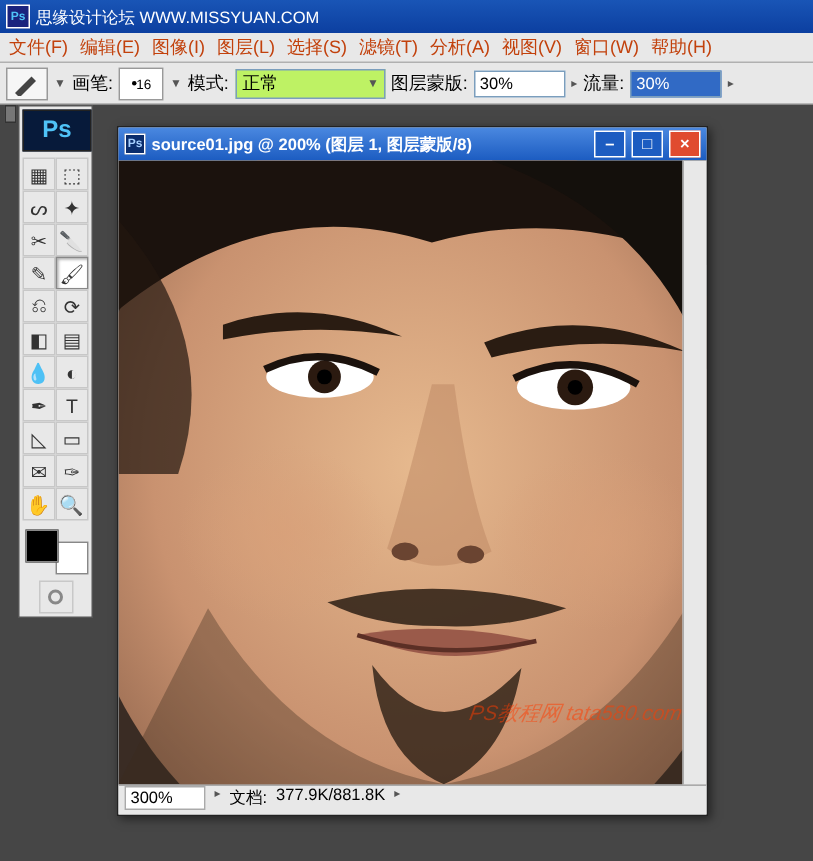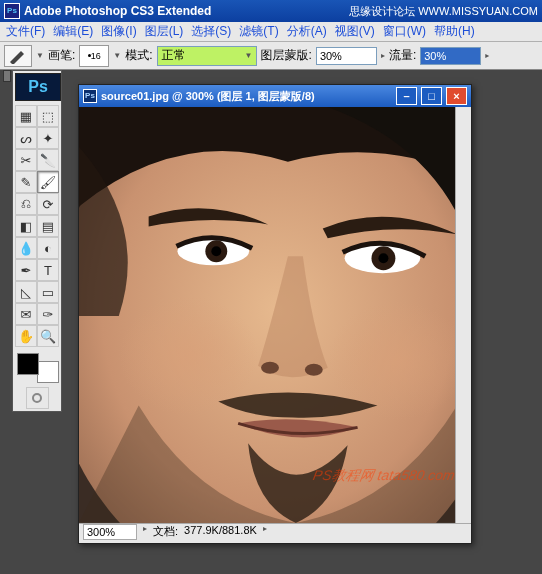--- a/index.html
+++ b/index.html
@@ -5,21 +5,21 @@
 * { margin: 0; padding: 0; box-sizing: border-box; font-family: "SimSun", Arial, sans-serif; }
 body { width: 542px; height: 574px; background: #464646; overflow: hidden; font-size: 12px; }
 
 
 .titlebar { height: 22px; background: linear-gradient(#1955b6, #0c3fa0); color: #fff; display: flex; align-items: center; padding: 0 4px; font-weight: bold; }
 .titlebar .icon-ps { width: 16px; height: 16px; background: #1a237e; border: 1px solid #fff; margin-right: 4px; font-size: 8px; text-align: center; line-height: 14px; color: #4fc3f7; }
 .titlebar .t-title { flex: 1; }
 .titlebar .t-right { font-size: 11px; font-weight: normal; }
 
 
-.menubar { height: 20px; background: #e8e8e8; display: flex; align-items: center; padding: 0 2px; border-bottom: 1px solid #b0b0b0; color: #1d4ed8; }
+.menubar { height: 20px; background: #e8e8e8; display: flex; align-items: center; padding: 0 2px; border-bottom: 1px solid #b0b0b0; color: #c2410c; }
 .menubar .mitem { padding: 2px 4px; cursor: pointer; }
 
 
 .optbar { height: 28px; background: #e8e8e8; display: flex; align-items: center; padding: 0 4px; border-bottom: 1px solid #888; color: #000; gap: 4px; }
 .tool-icn { width: 28px; height: 22px; background: #f6f6f6; border: 1px solid #999; display: flex; align-items: center; justify-content: center; }
 .brush-prev { width: 30px; height: 22px; border: 1px solid #999; background:#fff; display: flex; flex-direction: row; align-items: center; justify-content: center; font-size: 9px; }
 .brush-dot { width: 3px; height: 3px; background: #000; border-radius: 50%; }
 .opt-lbl { font-size: 12px; }
 .sel { height: 20px; border: 1px solid #7b9ebd; background: #bef264; padding: 0 16px 0 4px; display: flex; align-items: center; min-width: 100px; position: relative; }
 .sel::after { content: "▼"; font-size: 8px; position: absolute; right: 3px; color: #555; }
@@ -57,21 +57,20 @@
 .scrollbar-v { position: absolute; right: 0; top: 22px; bottom: 20px; width: 16px; background: #e8e8e8; border-left: 1px solid #aaa; }
 .watermark { position: absolute; right: 16px; bottom: 38px; color: rgba(255,60,0,0.5); font-style: italic; font-size: 14px; transform: skewX(-10deg); pointer-events: none; }
 .zoom-box { width: 54px; border:1px solid #aaa; background:#fff; padding:1px 3px; }
 .sb-arr { font-size: 8px; color:#555; }
 </style>
 </head>
 <body>
 
 <div class="titlebar">
   <div class="icon-ps">Ps</div>
-  <div class="t-title">Adobe Photoshop CS3 Extended</div>
   <div class="t-right">思缘设计论坛  WWW.MISSYUAN.COM</div>
 </div>
 
 <div class="menubar">
   <span class="mitem">文件(F)</span>
   <span class="mitem">编辑(E)</span>
   <span class="mitem">图像(I)</span>
   <span class="mitem">图层(L)</span>
   <span class="mitem">选择(S)</span>
   <span class="mitem">滤镜(T)</span>
@@ -164,21 +163,21 @@
     <svg width="14" height="14">
         <circle cx="7" cy="7" r="4" fill="none" stroke="#888" stroke-width="2"></circle>
       </svg>
   </div>
 </div>
 
 <div class="workspace">
   <div class="docwin">
     <div class="doc-title">
       <div class="dt-icn">Ps</div>
-      <div class="dt-txt">source01.jpg @ 300% (图层 1, 图层蒙版/8)</div>
+      <div class="dt-txt">source01.jpg @ 200% (图层 1, 图层蒙版/8)</div>
       <div class="winbtn wb-min">–</div>
       <div class="winbtn wb-max">□</div>
       <div class="winbtn wb-cls">×</div>
     </div>
     <div class="canvas">
       <svg class="face" viewBox="0 0 394 418" preserveAspectRatio="xMidYMid slice">
         <defs>
           <radialGradient id="skin" cx="50%" cy="45%" r="70%">
             <stop offset="0%" stop-color="#e6b98e"></stop>
             <stop offset="55%" stop-color="#c99270"></stop>

